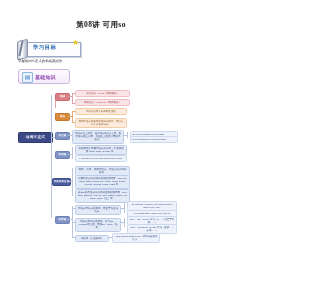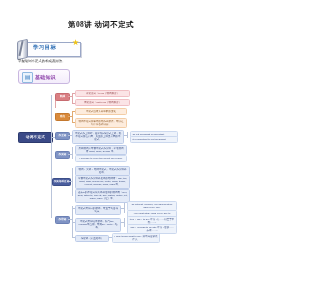--- a/index.html
+++ b/index.html
@@ -105,21 +105,21 @@
   .ln.orange{background:#e2ab72;}
   .ln.blue{background:#b9c4da;}
   .v{width:.6px;}
   .h{height:.6px;}
 </style>
 </head>
 <body>
 
 <div class="page">
 
-  <div class="doc-title">第08讲  动词不定式</div>
+  <div class="doc-title">第08讲  可用so</div>
 
   <div class="banner-goal">
     <div class="scroll"></div>
     <div class="roll"></div>
     <div class="pen"></div>
     <div class="star">★</div>
     <div class="label">学习目标</div>
   </div>
   <div class="goal-text">掌握动词不定式的构成及用法。</div>
 

